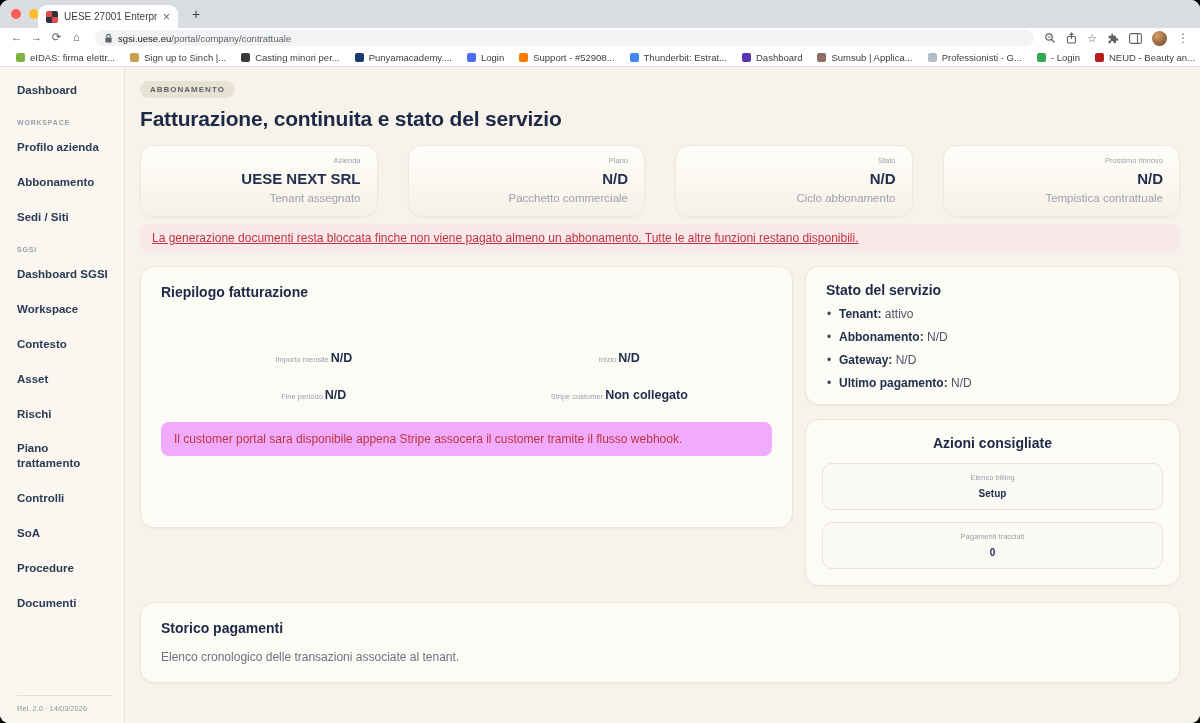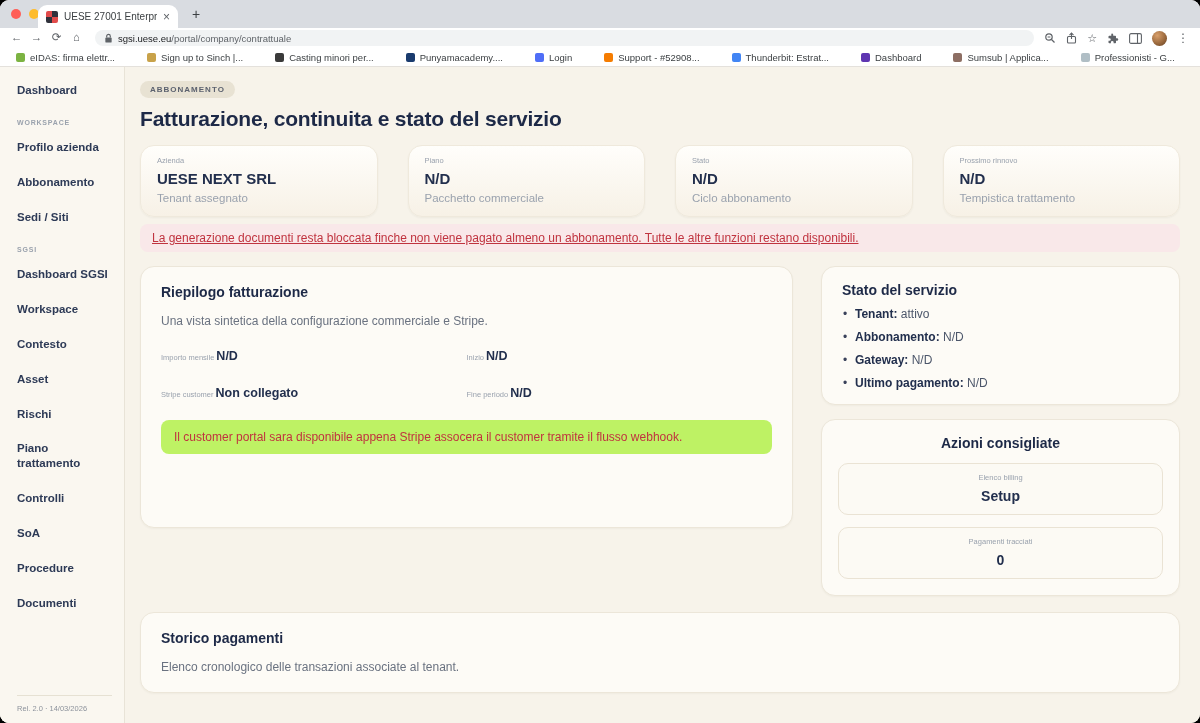--- a/index.html
+++ b/index.html
@@ -20,67 +20,67 @@
   .newtab { position:absolute; left:192px; top:6px; font-size:14px; color:#3c4043; cursor:pointer; }
 
   .toolbar { height:20px; background:#fff; display:flex; align-items:center; padding:0 8px; gap:3px; flex:none; }
   .nav-ic { font-size:11.5px; color:#5f6368; width:17px; text-align:center; cursor:pointer; line-height:1; }
   .omnibox { flex:1; height:16px; background:#f1f3f4; border-radius:9px; margin:0 7px; display:flex; align-items:center; padding:0 9px; gap:5px; font-size:9.5px; cursor:text; }
   .omnibox .domain { color:#202124; } .omnibox .path { color:#5f6368; }
   .toolbar-right { display:flex; align-items:center; gap:10px; padding-right:3px; }
   .tb-ic { display:flex; align-items:center; cursor:pointer; color:#5f6368; font-size:11px; line-height:1; }
   .avatar { width:15px; height:15px; border-radius:50%; background:radial-gradient(circle at 35% 30%, #d9a06b 0%, #9c6a3e 55%, #5f3d20 100%); cursor:pointer; }
 
-  .bookmarks { height:19px; background:#fff; border-bottom:1px solid #e4e1dc; display:flex; align-items:center; padding:0 9px; gap:18px; flex:none; }
+  .bookmarks { height:19px; background:#fff; border-bottom:1px solid #e4e1dc; display:flex; align-items:center; padding:0 9px; gap:1px; flex:none; }
   .bm { display:flex; align-items:center; gap:5px; font-size:9.5px; color:#3c4043; padding:2px 7px; border-radius:8px; white-space:nowrap; cursor:pointer; }
   .bm-ic { width:9px; height:9px; border-radius:2px; flex:none; }
   .bm-divider { width:1px; height:12px; background:#dadce0; margin:0 4px; }
 
   
   .app { flex:1; display:flex; background:#f7f3ea; overflow:hidden; }
   .sidebar { width:125px; flex:none; background:#faf7f0; border-right:1px solid #e8e3d7; display:flex; flex-direction:column; padding:16px 8px 10px 17px; }
   .s-item { font-size:11.5px; font-weight:bold; line-height:1.3; color:#2d3a56; margin-bottom:20px; cursor:pointer; }
   .s-section { font-size:7px; font-weight:bold; color:#9aa2ad; letter-spacing:.8px; margin:1px 0 14px; }
   .sidebar-footer { margin-top:auto; border-top:1px solid #e6e1d3; padding-top:8px; font-size:7.5px; color:#8d939c; margin-right:4px; }
 
   .main { flex:1; padding:11px 20px 0 15px; overflow:hidden; }
   .badge { display:inline-block; background:#e8e2d3; color:#5b616e; font-size:8px; font-weight:bold; letter-spacing:1px; padding:4px 10px; border-radius:10px; }
   h1 { font-size:21px; color:#1d2947; margin:9px 0 0; letter-spacing:-.2px; }
   .page-sub { font-size:12px; color:#4c566a; line-height:1.6; margin:12px 0 0; max-width:480px; }
 
-  .stat-row { display:flex; gap:30px; margin-top:14px; }
+  .stat-row { display:flex; gap:30px; margin-top:14px;text-align:right; }
   .stat-card { flex:1; background:linear-gradient(180deg,#fffefb,#f7f1e6); border:1px solid #efe9dc; border-radius:14px; padding:10px 16px 12px; box-shadow:0 1px 2px rgba(60,50,30,.05); }
   .stat-label { font-size:7.5px; color:#9aa2ae; margin-bottom:5px; }
   .stat-value { font-size:15px; font-weight:bold; color:#222f4d; }
   .stat-sub { font-size:11.5px; color:#9aa2ae; margin-top:5px; }
 
   .warning { margin-top:7px; background:#f9e8e9; color:#c0333f; font-size:12px; padding:7px 12px; border-radius:8px;text-decoration:underline; }
 
-  .grid { display:grid; grid-template-columns:653px 1fr; gap:28px; margin-top:14px; align-items:start; }
+  .grid { display:grid; grid-template-columns:653px 1fr; gap:12px; margin-top:14px; align-items:start; }
   .card { background:#fdfbf6; border:1px solid #ece6d9; border-radius:14px; box-shadow:0 1px 2px rgba(60,50,30,.04); }
   .card h2 { font-size:14px; color:#1d2947; margin:0; }
   .card-sub { font-size:12px; color:#6a7280; margin:14px 0 0; }
 
   .billing-card { padding:17px 20px; min-height:262px; }
-  .fields { display:grid; grid-template-columns:1fr 1fr; row-gap:19px; margin-top:18px; }
+  .fields { display:grid; grid-template-columns:1fr 1fr; row-gap:19px; margin-top:48px;text-align:center; }
   .f-label { font-size:7.5px; color:#9aa2ae; }
   .f-value { font-size:12.5px; font-weight:bold; color:#222f4d; margin-left:2px; }
-  .billing-alert { margin-top:19px; background:#bef264; color:#c0333f; font-size:12px; padding:10px 13px; border-radius:8px; }
+  .billing-alert { margin-top:19px; background:#f0abfc; color:#c0333f; font-size:12px; padding:10px 13px; border-radius:8px; }
 
   .right-col { display:flex; flex-direction:column; gap:14px; }
   .status-card { padding:15px 20px 14px; }
   .status-list { list-style:none; margin:9px 0 0; padding:0; }
   .status-list li { font-size:12px; color:#4c566a; margin-top:9px; padding-left:13px; position:relative; }
   .status-list li::before { content:"•"; position:absolute; left:1px; top:0; color:#39415a; }
   .status-list b { color:#222f4d; }
 
   .actions-card { padding:15px 16px 16px;text-align:center; }
   .sub-card { border:1px solid #eae3d4; background:#fcfaf4; border-radius:10px; padding:9px 14px 10px; margin-top:12px; cursor:pointer; }
   .sub-label { font-size:7.5px; color:#9aa2ae; }
-  .sub-value { font-size:14px; font-weight:bold; color:#222f4d; margin-top:6px; }
+  .sub-value { font-size:10px; font-weight:bold; color:#222f4d; margin-top:6px; }
 
   .payments-card { margin-top:16px; padding:17px 20px 18px; }
 </style>
 </head>
 <body>
 
 <div class="window">
 
   <div class="tabstrip">
     <div class="traffic">
@@ -234,35 +234,34 @@
           <div class="stat-sub">Pacchetto commerciale</div>
         </div>
         <div class="stat-card">
           <div class="stat-label">Stato</div>
           <div class="stat-value">N/D</div>
           <div class="stat-sub">Ciclo abbonamento</div>
         </div>
         <div class="stat-card">
           <div class="stat-label">Prossimo rinnovo</div>
           <div class="stat-value">N/D</div>
-          <div class="stat-sub">Tempistica trattamento</div>
+          <div class="stat-sub">Tempistica contrattuale</div>
         </div>
       </div>
 
       <div class="warning">La generazione documenti resta bloccata finche non viene pagato almeno un abbonamento. Tutte le altre funzioni restano disponibili.</div>
 
       <div class="grid">
         <section class="card billing-card">
           <h2>Riepilogo fatturazione</h2>
-          <p class="card-sub">Una vista sintetica della configurazione commerciale e Stripe.</p>
           <div class="fields">
             <div><span class="f-label">Importo mensile</span><span class="f-value">N/D</span></div>
             <div><span class="f-label">Inizio</span><span class="f-value">N/D</span></div>
+            <div><span class="f-label">Fine periodo</span><span class="f-value">N/D</span></div>
             <div><span class="f-label">Stripe customer</span><span class="f-value">Non collegato</span></div>
-            <div><span class="f-label">Fine periodo</span><span class="f-value">N/D</span></div>
           </div>
           <div class="billing-alert">Il customer portal sara disponibile appena Stripe assocera il customer tramite il flusso webhook.</div>
         </section>
 
         <div class="right-col">
           <section class="card status-card">
             <h2>Stato del servizio</h2>
             <ul class="status-list">
               <li><b>Tenant:</b> <span>attivo</span></li>
               <li><b>Abbonamento:</b> <span>N/D</span></li>

